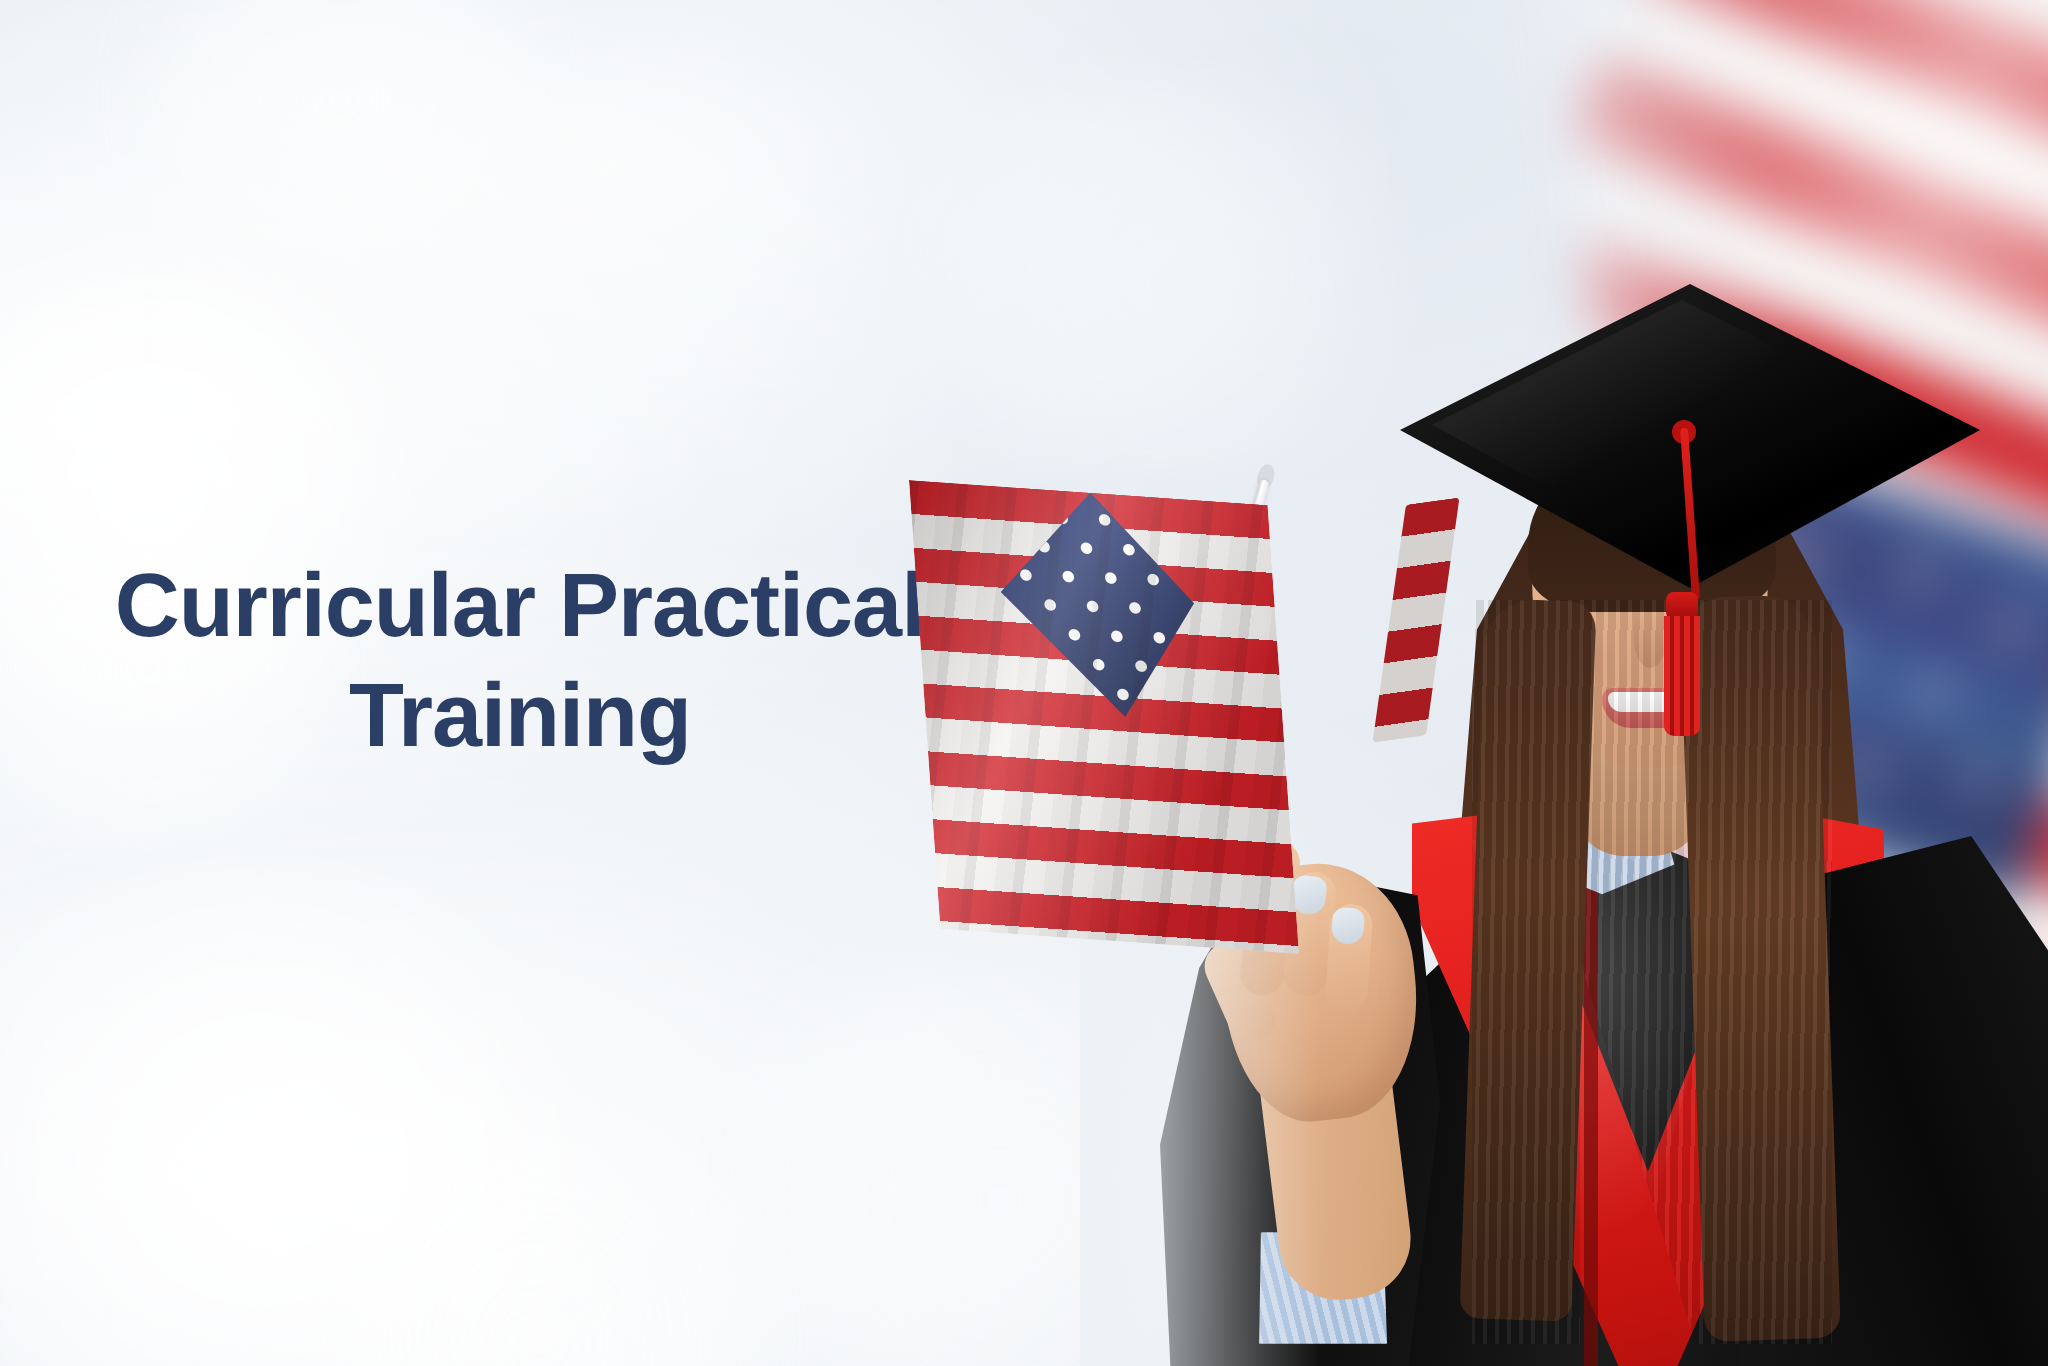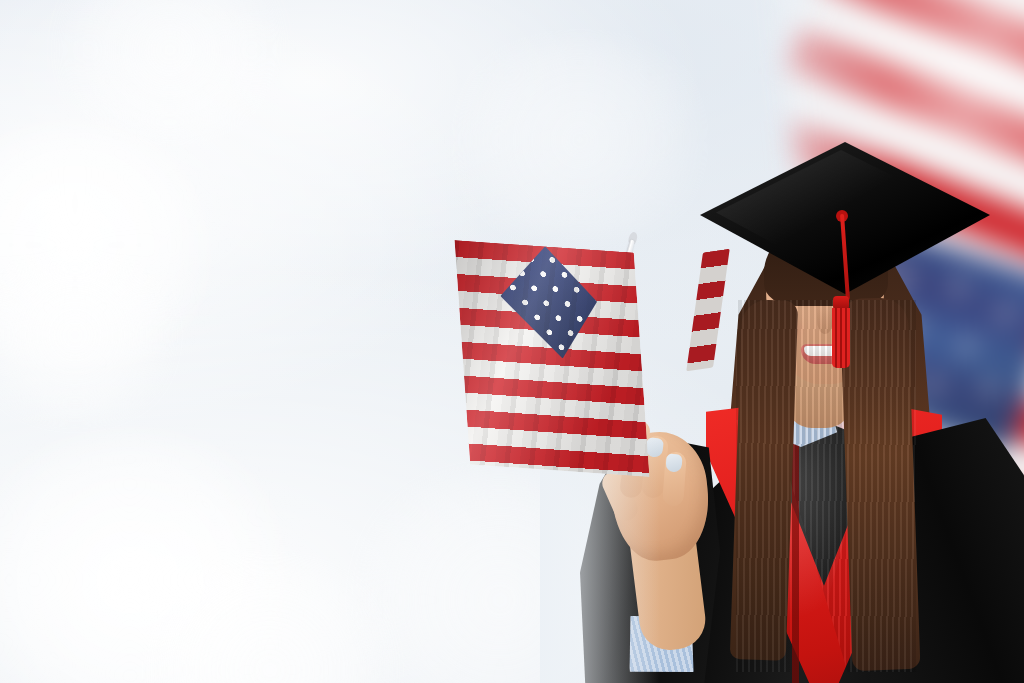--- a/index.html
+++ b/index.html
@@ -475,20 +475,24 @@
   <div class="cloud c5"></div>
   <div class="cloud c3"></div>
 
   <div class="bgflag">
     <div class="stripes"></div>
     <div class="canton"></div>
     <div class="sheenA"></div>
     <div class="fade"></div>
   </div>
 
+  <div class="headline">
+    <span class="ln">Curricular Practical</span>
+    <span class="ln">Training</span>
+  </div>
 
   <div class="figure">
 
     <div class="hair-back"></div>
 
     <div class="gown"></div>
     <div class="stole"></div>
     <div class="stole-sheen"></div>
     <div class="placket"></div>
     <div class="shirt"></div>

